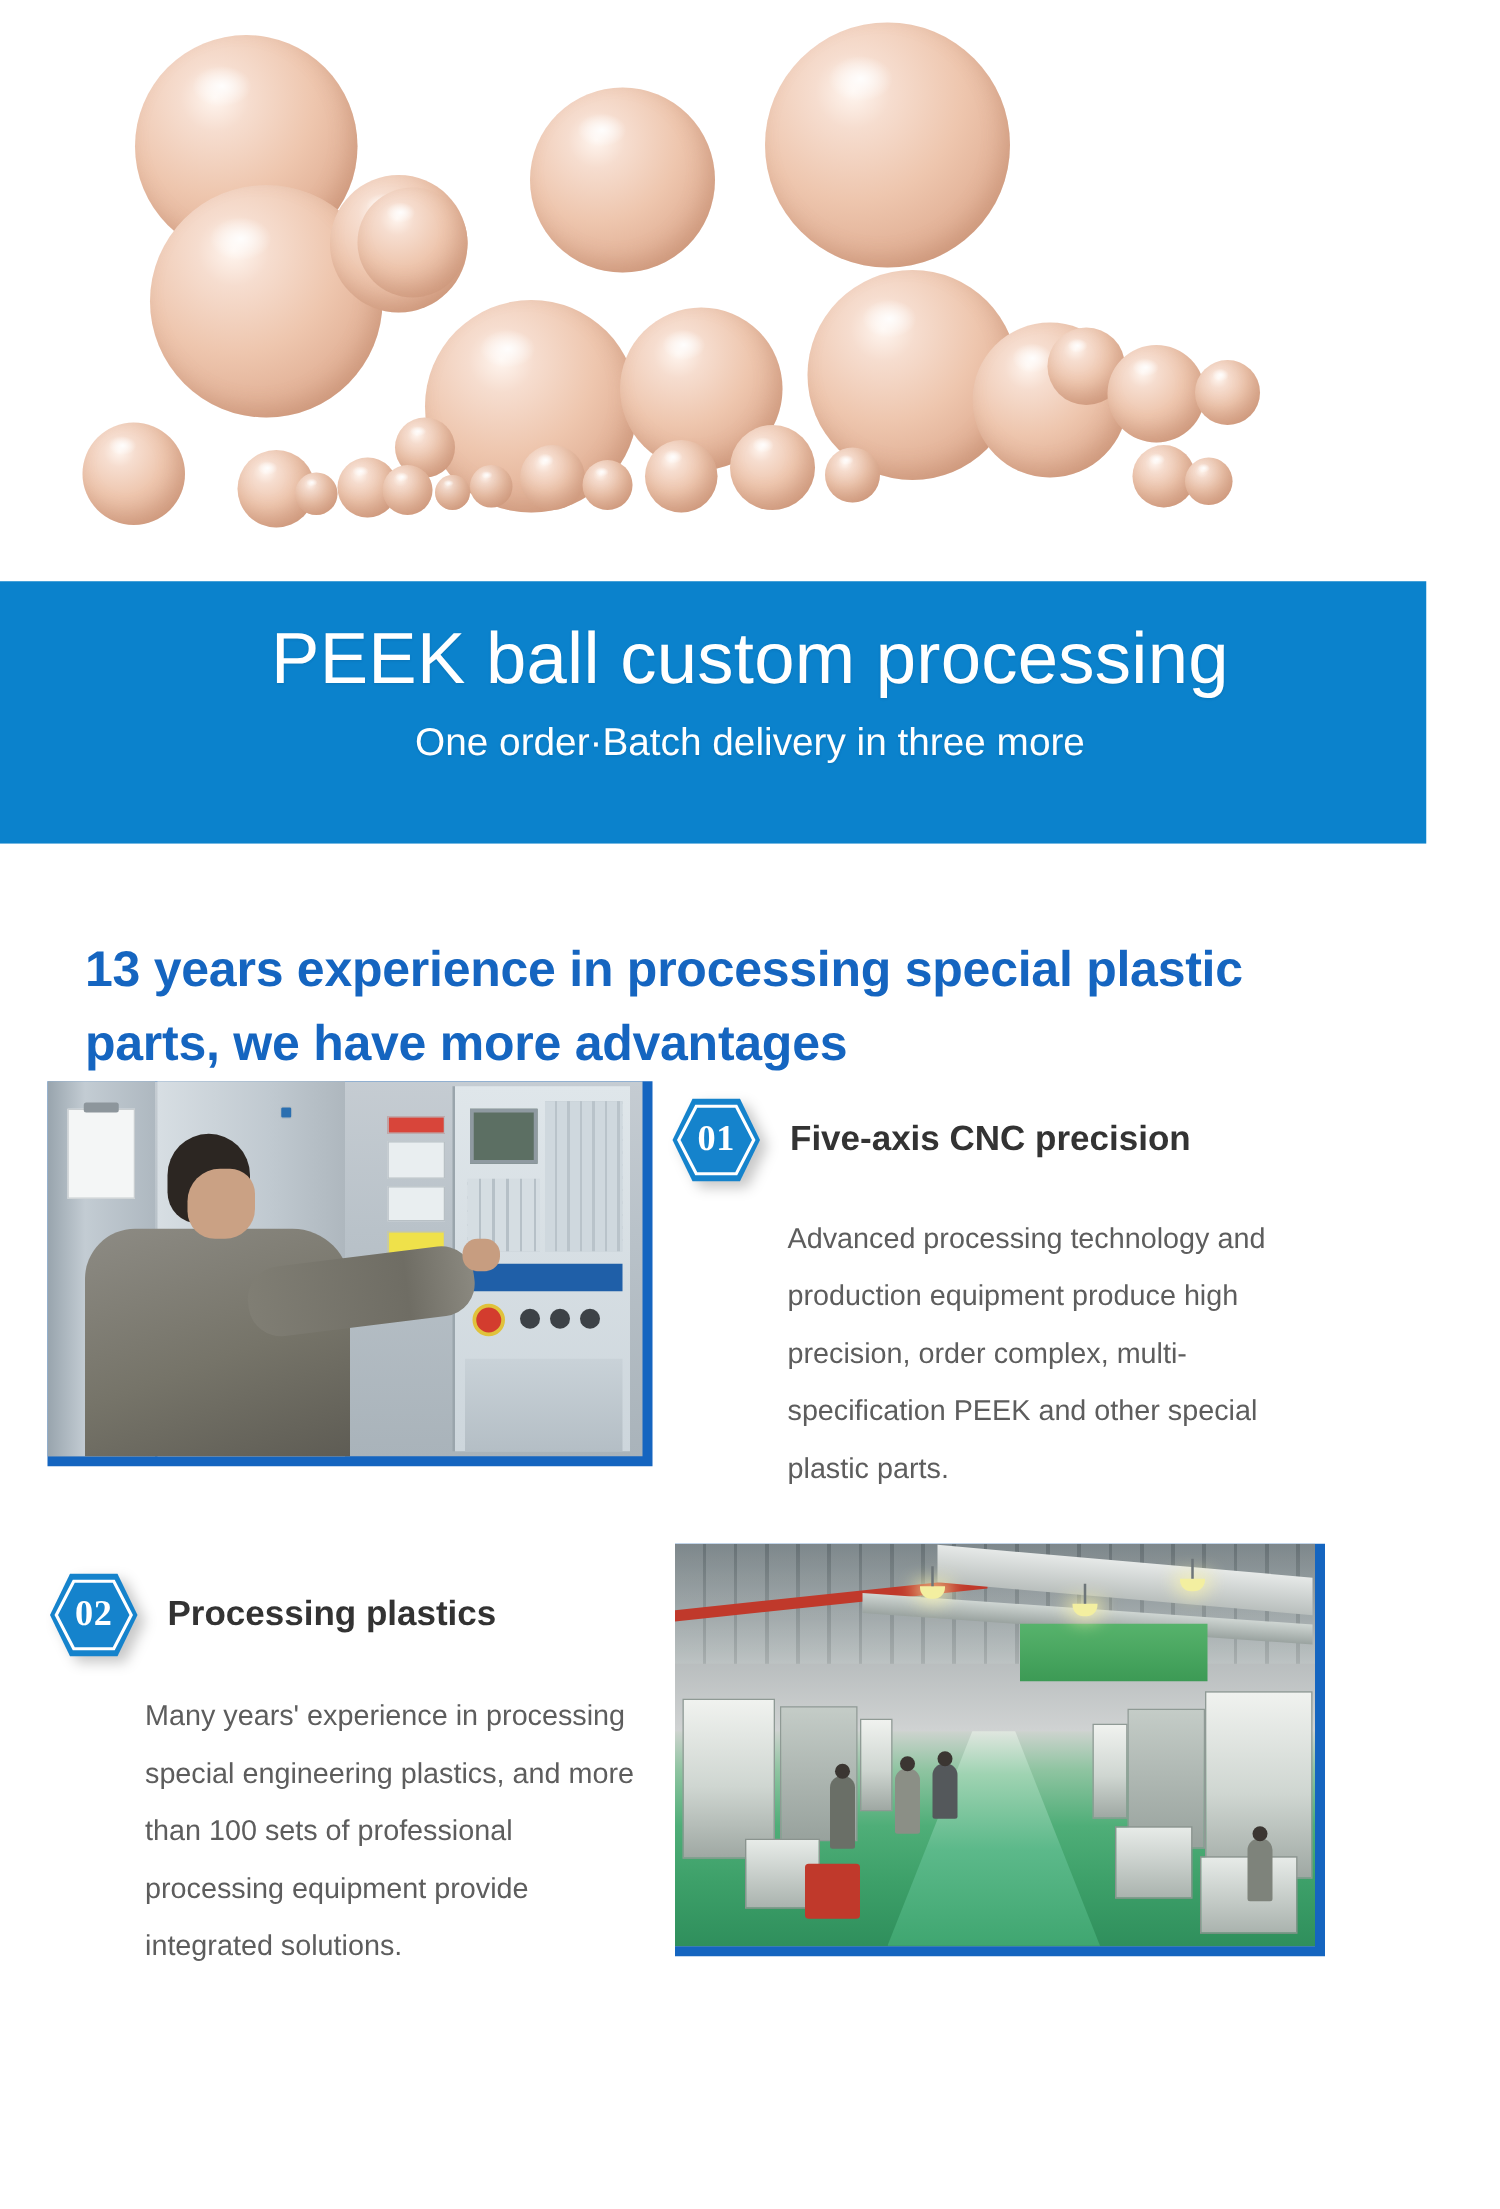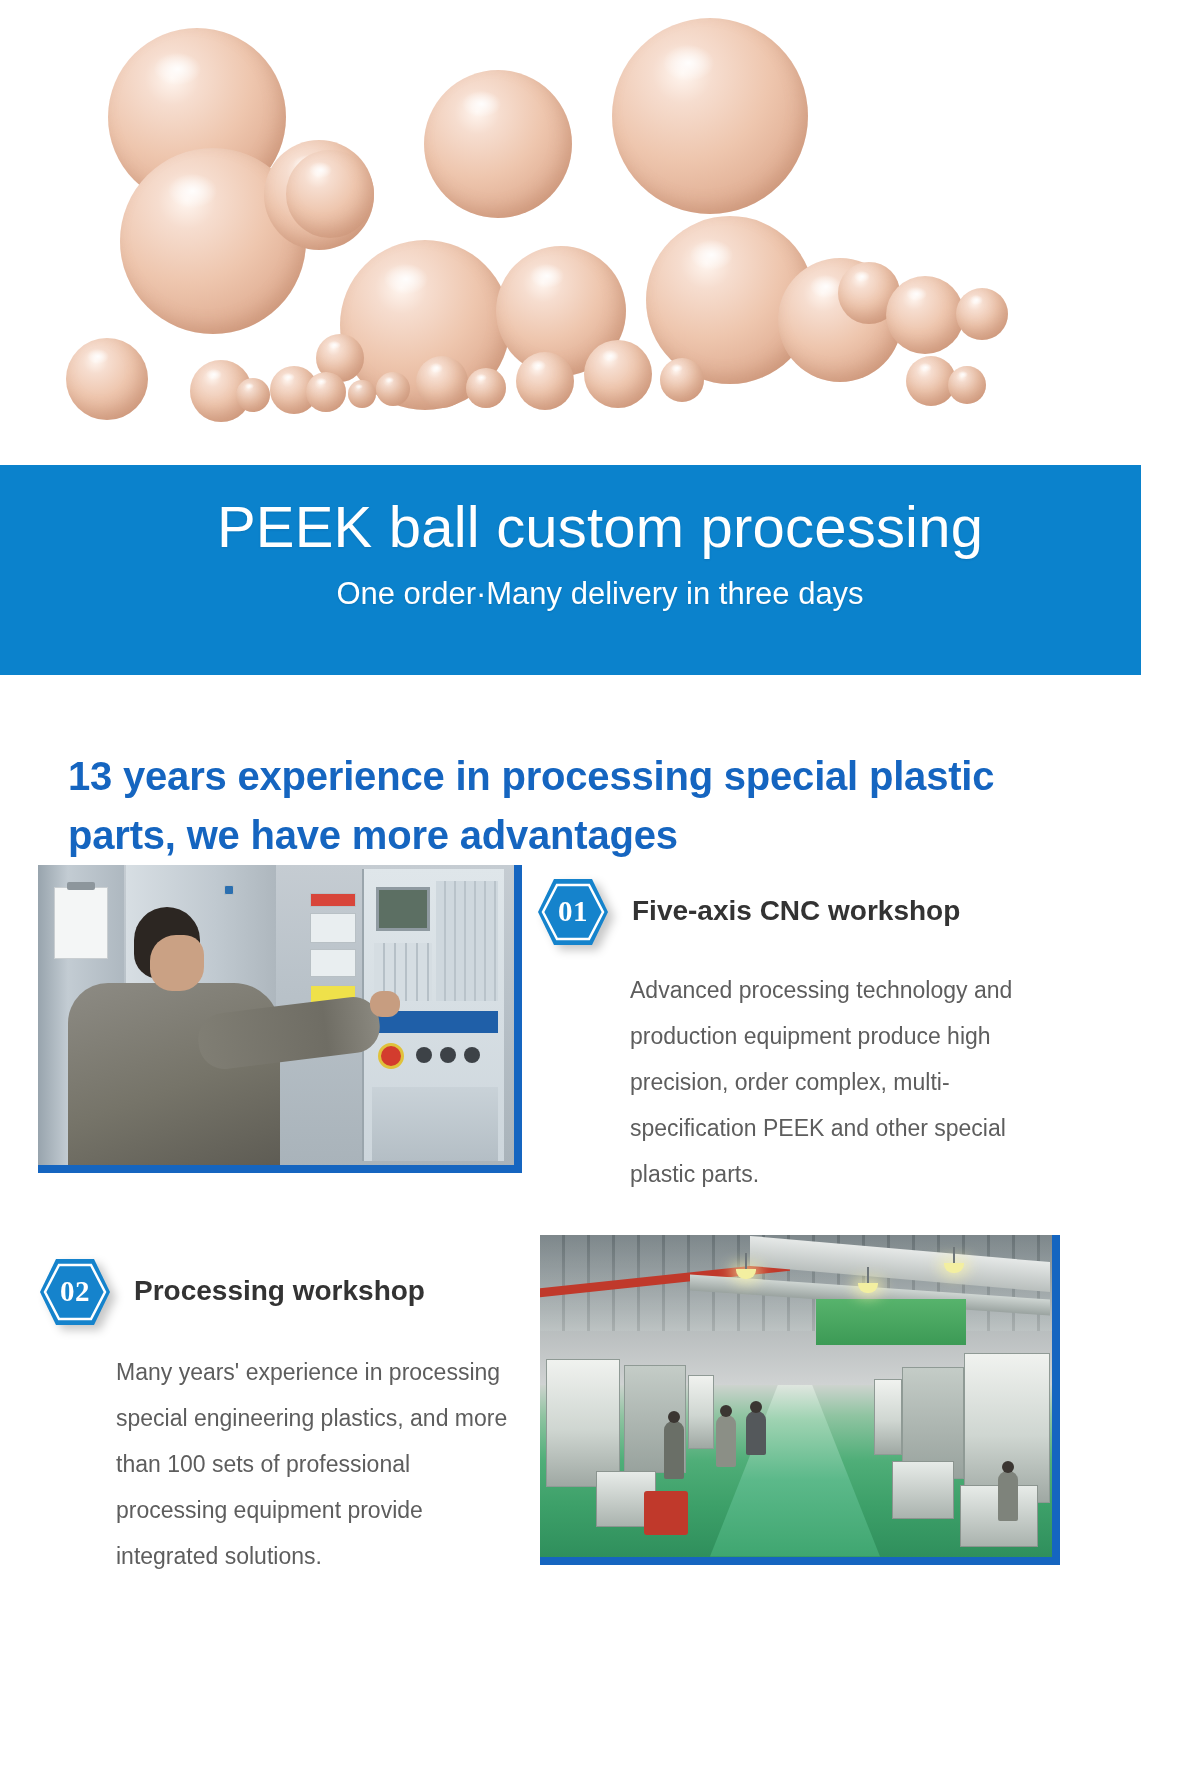--- a/index.html
+++ b/index.html
@@ -402,21 +402,21 @@
       
       
       
       
       
       
       
     </div>
     <div class="band-text">
       <div class="hero-title">PEEK ball custom processing</div>
-      <div class="hero-sub">One order·Many delivery in three days</div>
+      <div class="hero-sub">One order·Batch delivery in three more</div>
     </div>
   </div>
 </div>
 
 <h2 class="section-heading">13 years experience in processing special plastic parts, we have more advantages</h2>
 
 <div class="feature f1">
 
   <div class="photo-frame">
     <div class="photo-inner">
@@ -455,21 +455,21 @@
 
   <div class="text-col">
     <div class="badge-row">
       <div class="hexbadge">
         <svg viewBox="0 0 74 74" aria-hidden="true">
           <polygon points="18,4 56,4 72,37 56,70 18,70 2,37" fill="#1583cc"></polygon>
           <polygon points="21,10 53,10 67,37 53,64 21,64 7,37" fill="none" stroke="#ffffff" stroke-width="2.5"></polygon>
         </svg>
         <div class="num">01</div>
       </div>
-      <div class="feat-title">Five-axis CNC workshop</div>
+      <div class="feat-title">Five-axis CNC precision</div>
     </div>
     <div class="feat-body">Advanced processing technology and production equipment produce high precision, order complex, multi-specification PEEK and other special plastic parts.</div>
   </div>
 </div>
 
 <div class="feature f2">
 
   <div class="photo-frame">
     <div class="photo-inner">
       <div class="shop">
@@ -503,19 +503,19 @@
 
   <div class="text-col">
     <div class="badge-row">
       <div class="hexbadge">
         <svg viewBox="0 0 74 74" aria-hidden="true">
           <polygon points="18,4 56,4 72,37 56,70 18,70 2,37" fill="#1583cc"></polygon>
           <polygon points="21,10 53,10 67,37 53,64 21,64 7,37" fill="none" stroke="#ffffff" stroke-width="2.5"></polygon>
         </svg>
         <div class="num">02</div>
       </div>
-      <div class="feat-title">Processing workshop</div>
+      <div class="feat-title">Processing plastics</div>
     </div>
     <div class="feat-body">Many years' experience in processing special engineering plastics, and more than 100 sets of professional processing equipment provide integrated solutions.</div>
   </div>
 </div>
 
 <div class="tail"></div>
 
 </body></html>

